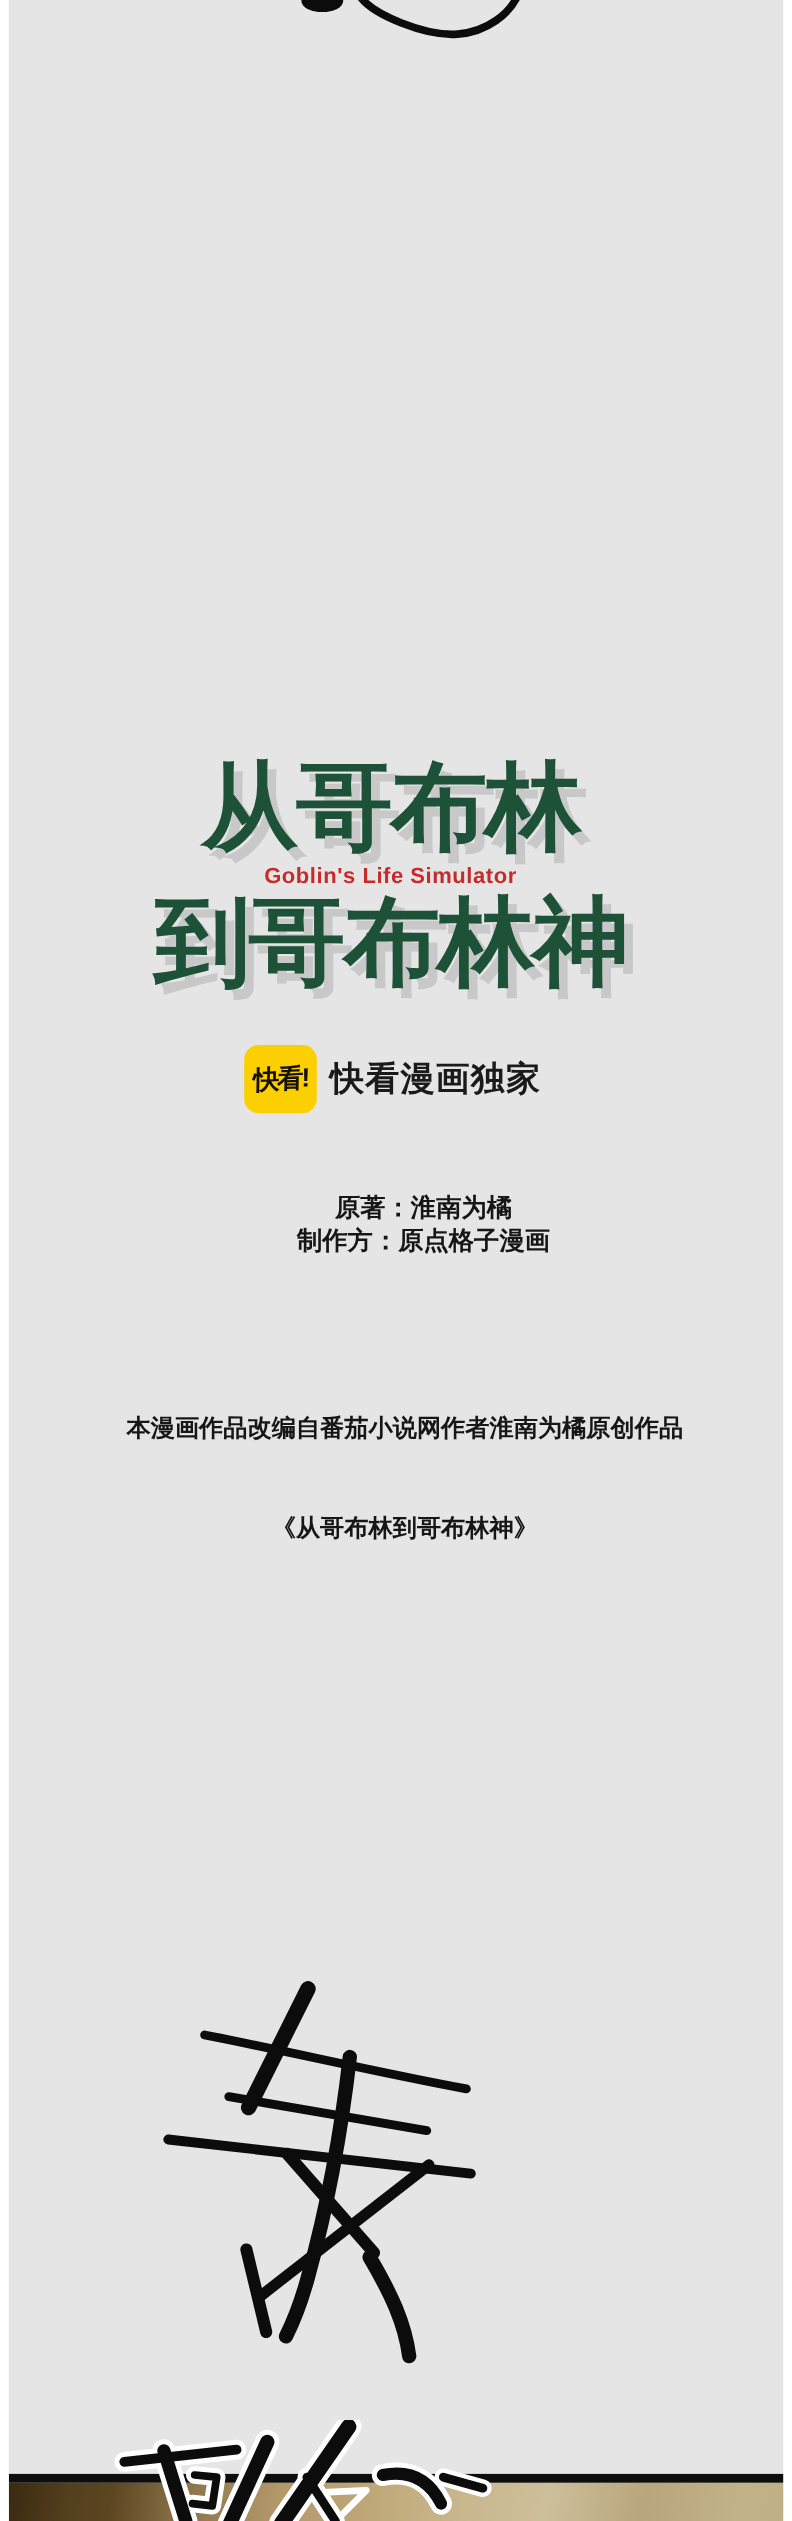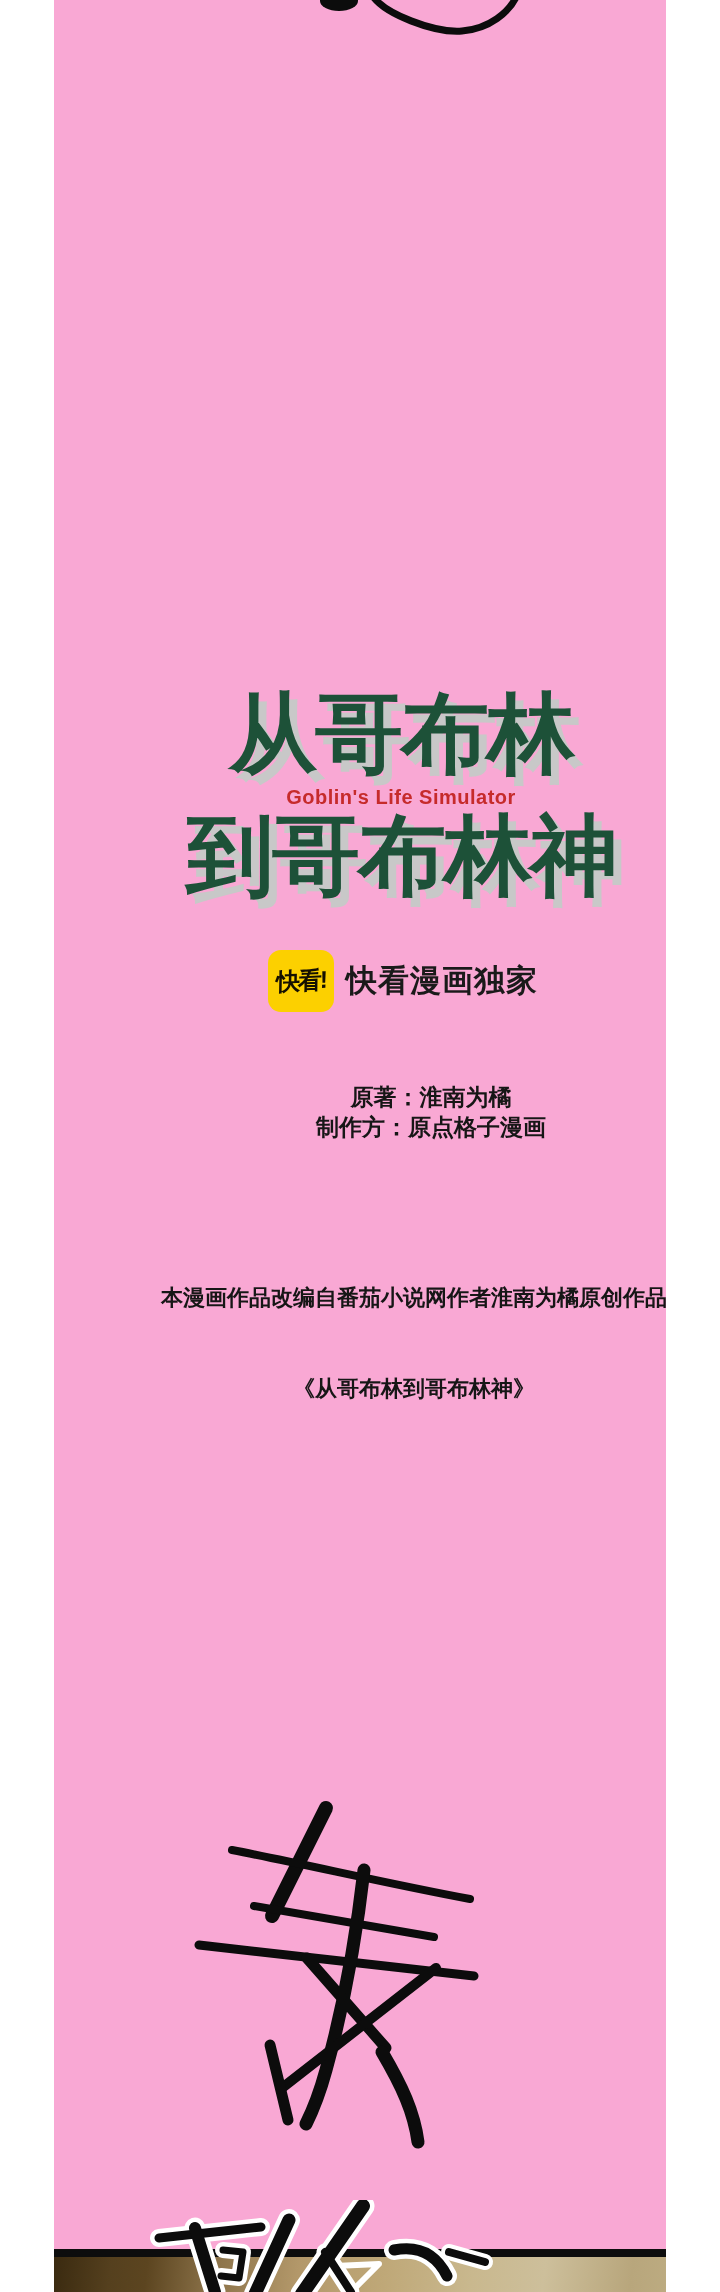--- a/index.html
+++ b/index.html
@@ -1,21 +1,21 @@
 <!DOCTYPE html>
 <html><head>
 <meta charset="utf-8">
 <style>
   * { margin:0; padding:0; box-sizing:border-box; }
   html,body { background:#ffffff; }
   .page {
     position:relative;
-    width:612px; height:2292px;
+    width:704px; height:2292px;
     margin:0 auto;
-    background:#f9a8d4;
+    background:#e5e5e5;
     overflow:hidden;
     font-family:"Liberation Sans","DejaVu Sans",sans-serif;
   }
   .abs { position:absolute; }
   .centered { left:0; width:720px; text-align:center; }
 
   
   .title-line {
     font-weight:900;
     font-size:88px;

